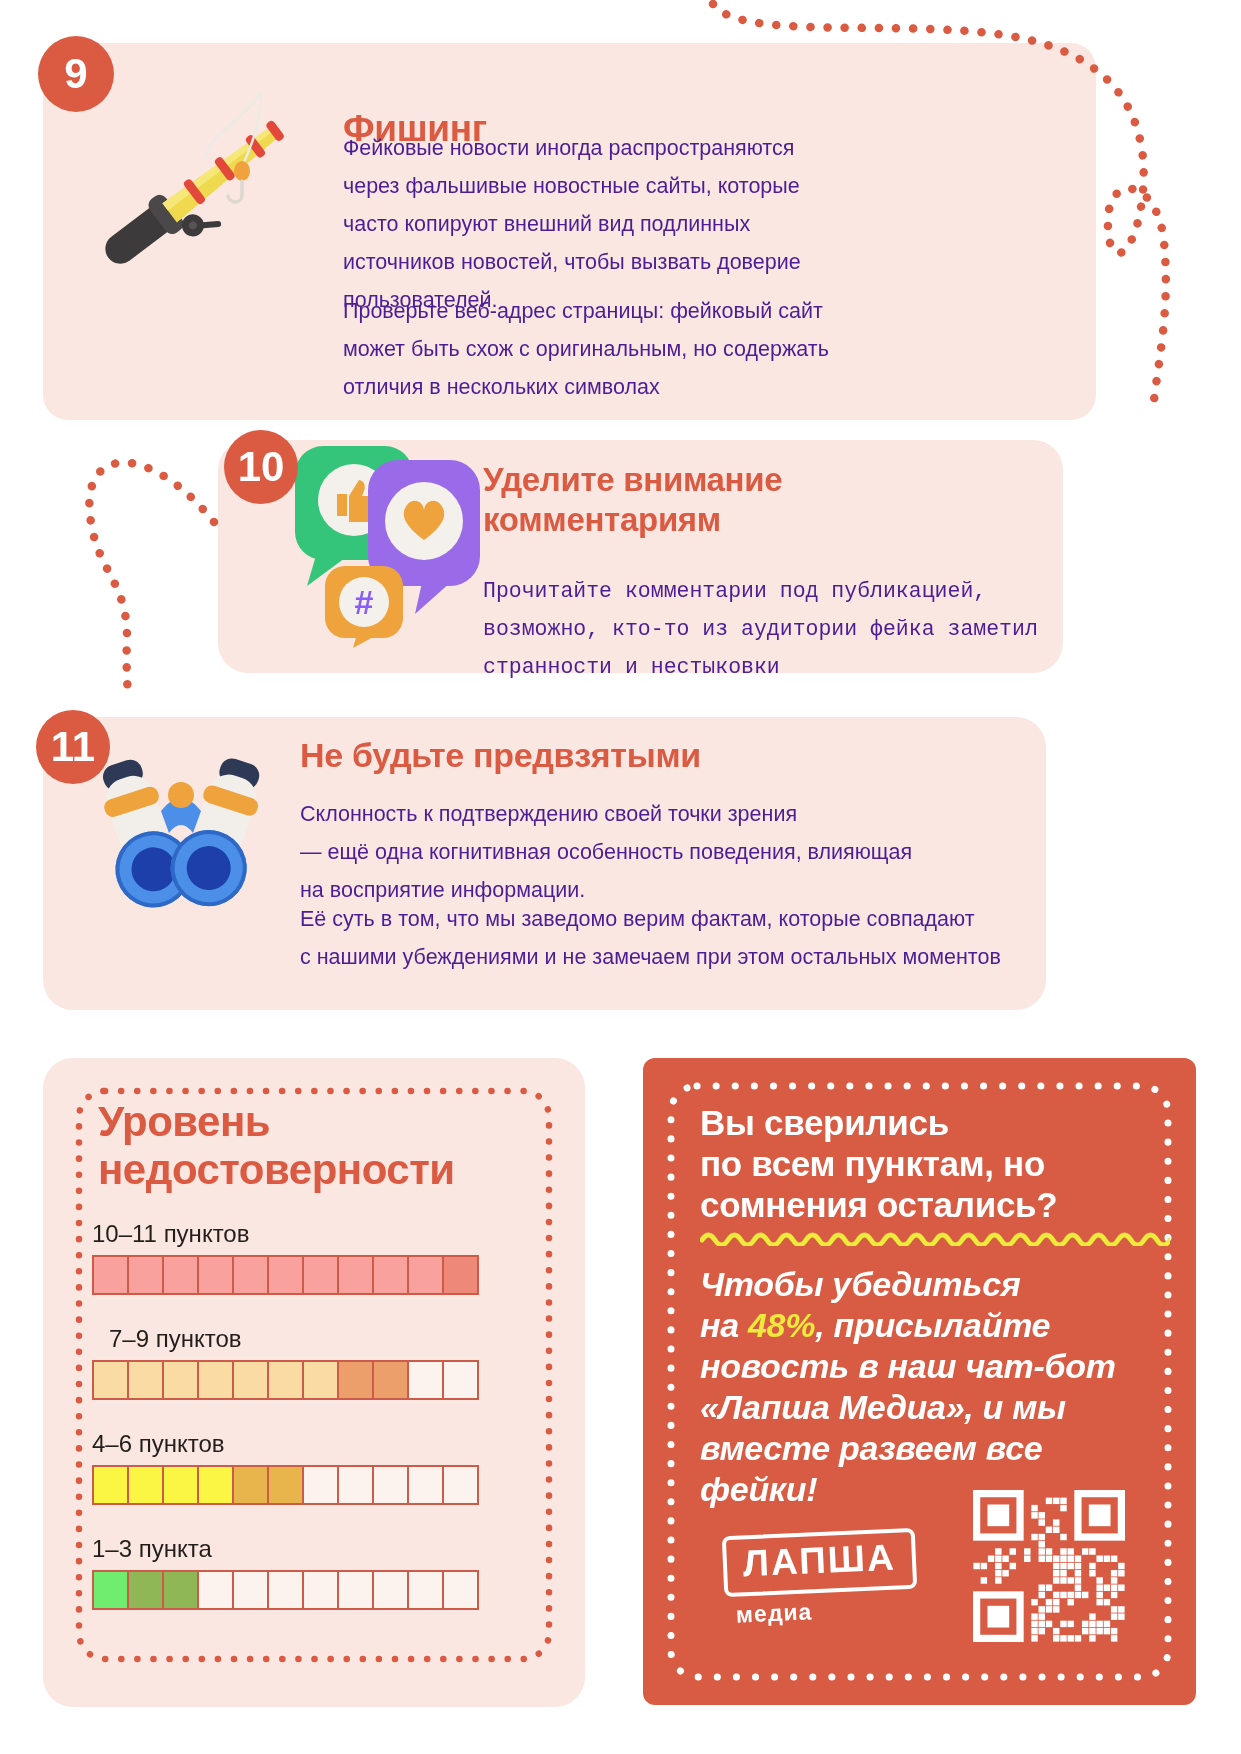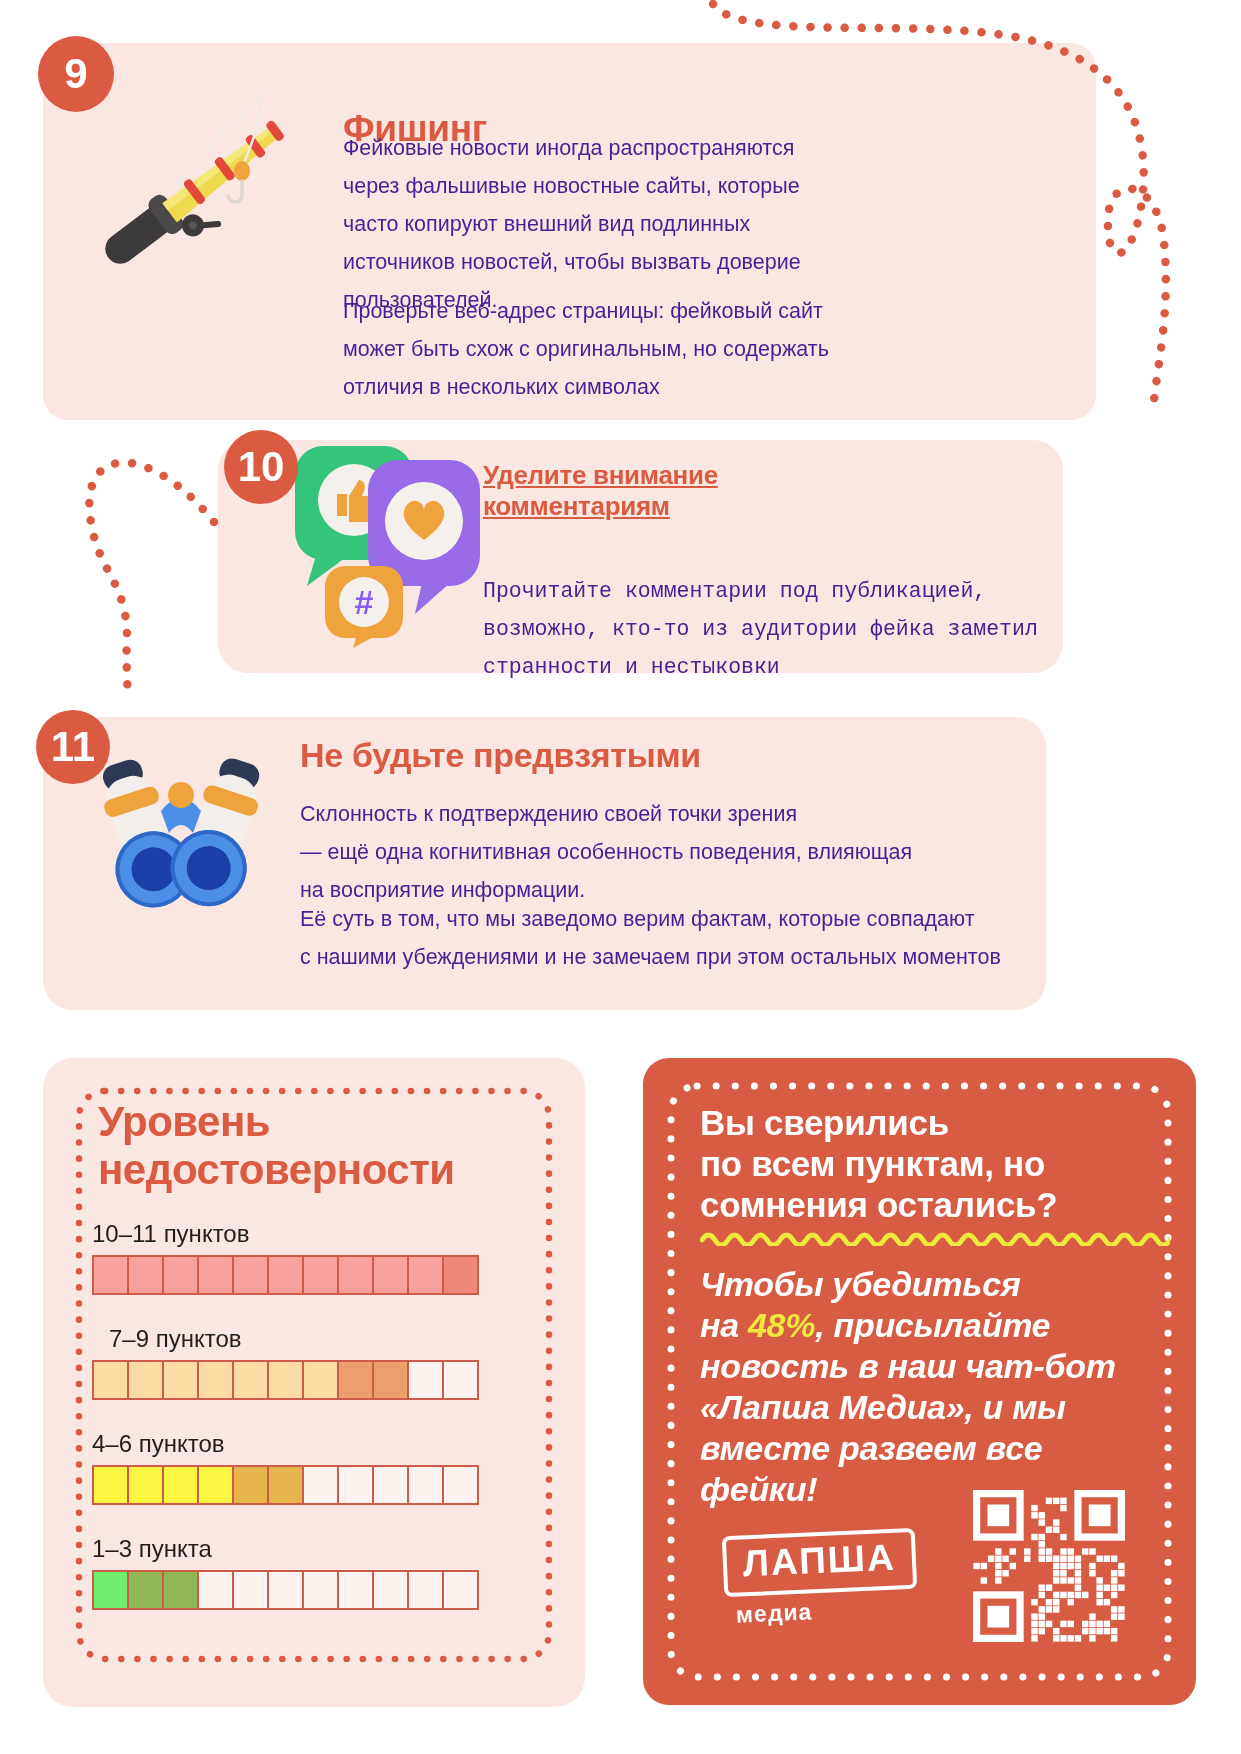--- a/index.html
+++ b/index.html
@@ -30,21 +30,21 @@
   .scale-row-label{
     position:absolute;color:#241E1B;font-size:24px;font-weight:500;
   }
   .scale-bar{position:absolute;display:flex;}
   .scale-cell{
     width:37px;height:40px;border:2px solid #CC5B49;box-sizing:border-box;
   }
   .scale-cell + .scale-cell{margin-left:-2px;}
   .cta-panel{
     position:absolute;left:643px;top:1058px;width:553px;height:647px;
-    background:#D85B43;border-radius:26px;
+    background:#D85B43;border-radius:12px;
   }
   .cta-heading{
     position:absolute;color:#ffffff;font-weight:800;font-size:35px;
     line-height:41px;white-space:pre-line;letter-spacing:-0.3px;
   }
   .cta-body{
     position:absolute;color:#ffffff;font-weight:800;font-size:34px;
     line-height:41px;white-space:pre-line;letter-spacing:-0.3px;
   }
   .hl{color:#EFE93D;}
@@ -116,21 +116,21 @@
       <circle cx="151" cy="103" r="39" fill="#F4F1EC"></circle>
       <path d="M151 122 C133 109,126 97,134 87 C140 79,151 83,151 93 C151 83,162 79,168 87 C176 97,169 109,151 122 Z" fill="#EFA33C"></path>
     </g>
     <g>
       <rect x="52" y="148" width="78" height="72" rx="20" fill="#EFA33C"></rect>
       <polygon points="84,216 80,230 102,218" fill="#EFA33C"></polygon>
       <circle cx="91" cy="184" r="25" fill="#F4F1EC"></circle>
       <text x="91" y="196" text-anchor="middle" font-size="34" font-weight="bold" fill="#8B5CF6" font-family="'Liberation Sans','DejaVu Sans',sans-serif">#</text>
     </g>
   </svg>
-  <div class="card-title" style="left:265px;top:20px;font-size:26px;text-decoration:underline;">Уделите внимание
+  <div class="card-title" style="left:265px;top:20px;font-size:33px;">Уделите внимание
 комментариям</div>
   <div class="body-text" style="left:265px;top:132px;font-family:Liberation Mono, monospace;">Прочитайте комментарии под публикацией,
 возможно, кто-то из аудитории фейка заметил
 странности и нестыковки</div>
 </div>
 <div class="badge" style="left:224px;top:430px;width:74px;height:74px;">10</div>
 
 <div class="card" style="left:43px;top:717px;width:1003px;height:293px;">
 
   <svg class="abs" style="left:30px;top:30px;" width="215" height="190" viewBox="0 0 215 190">

